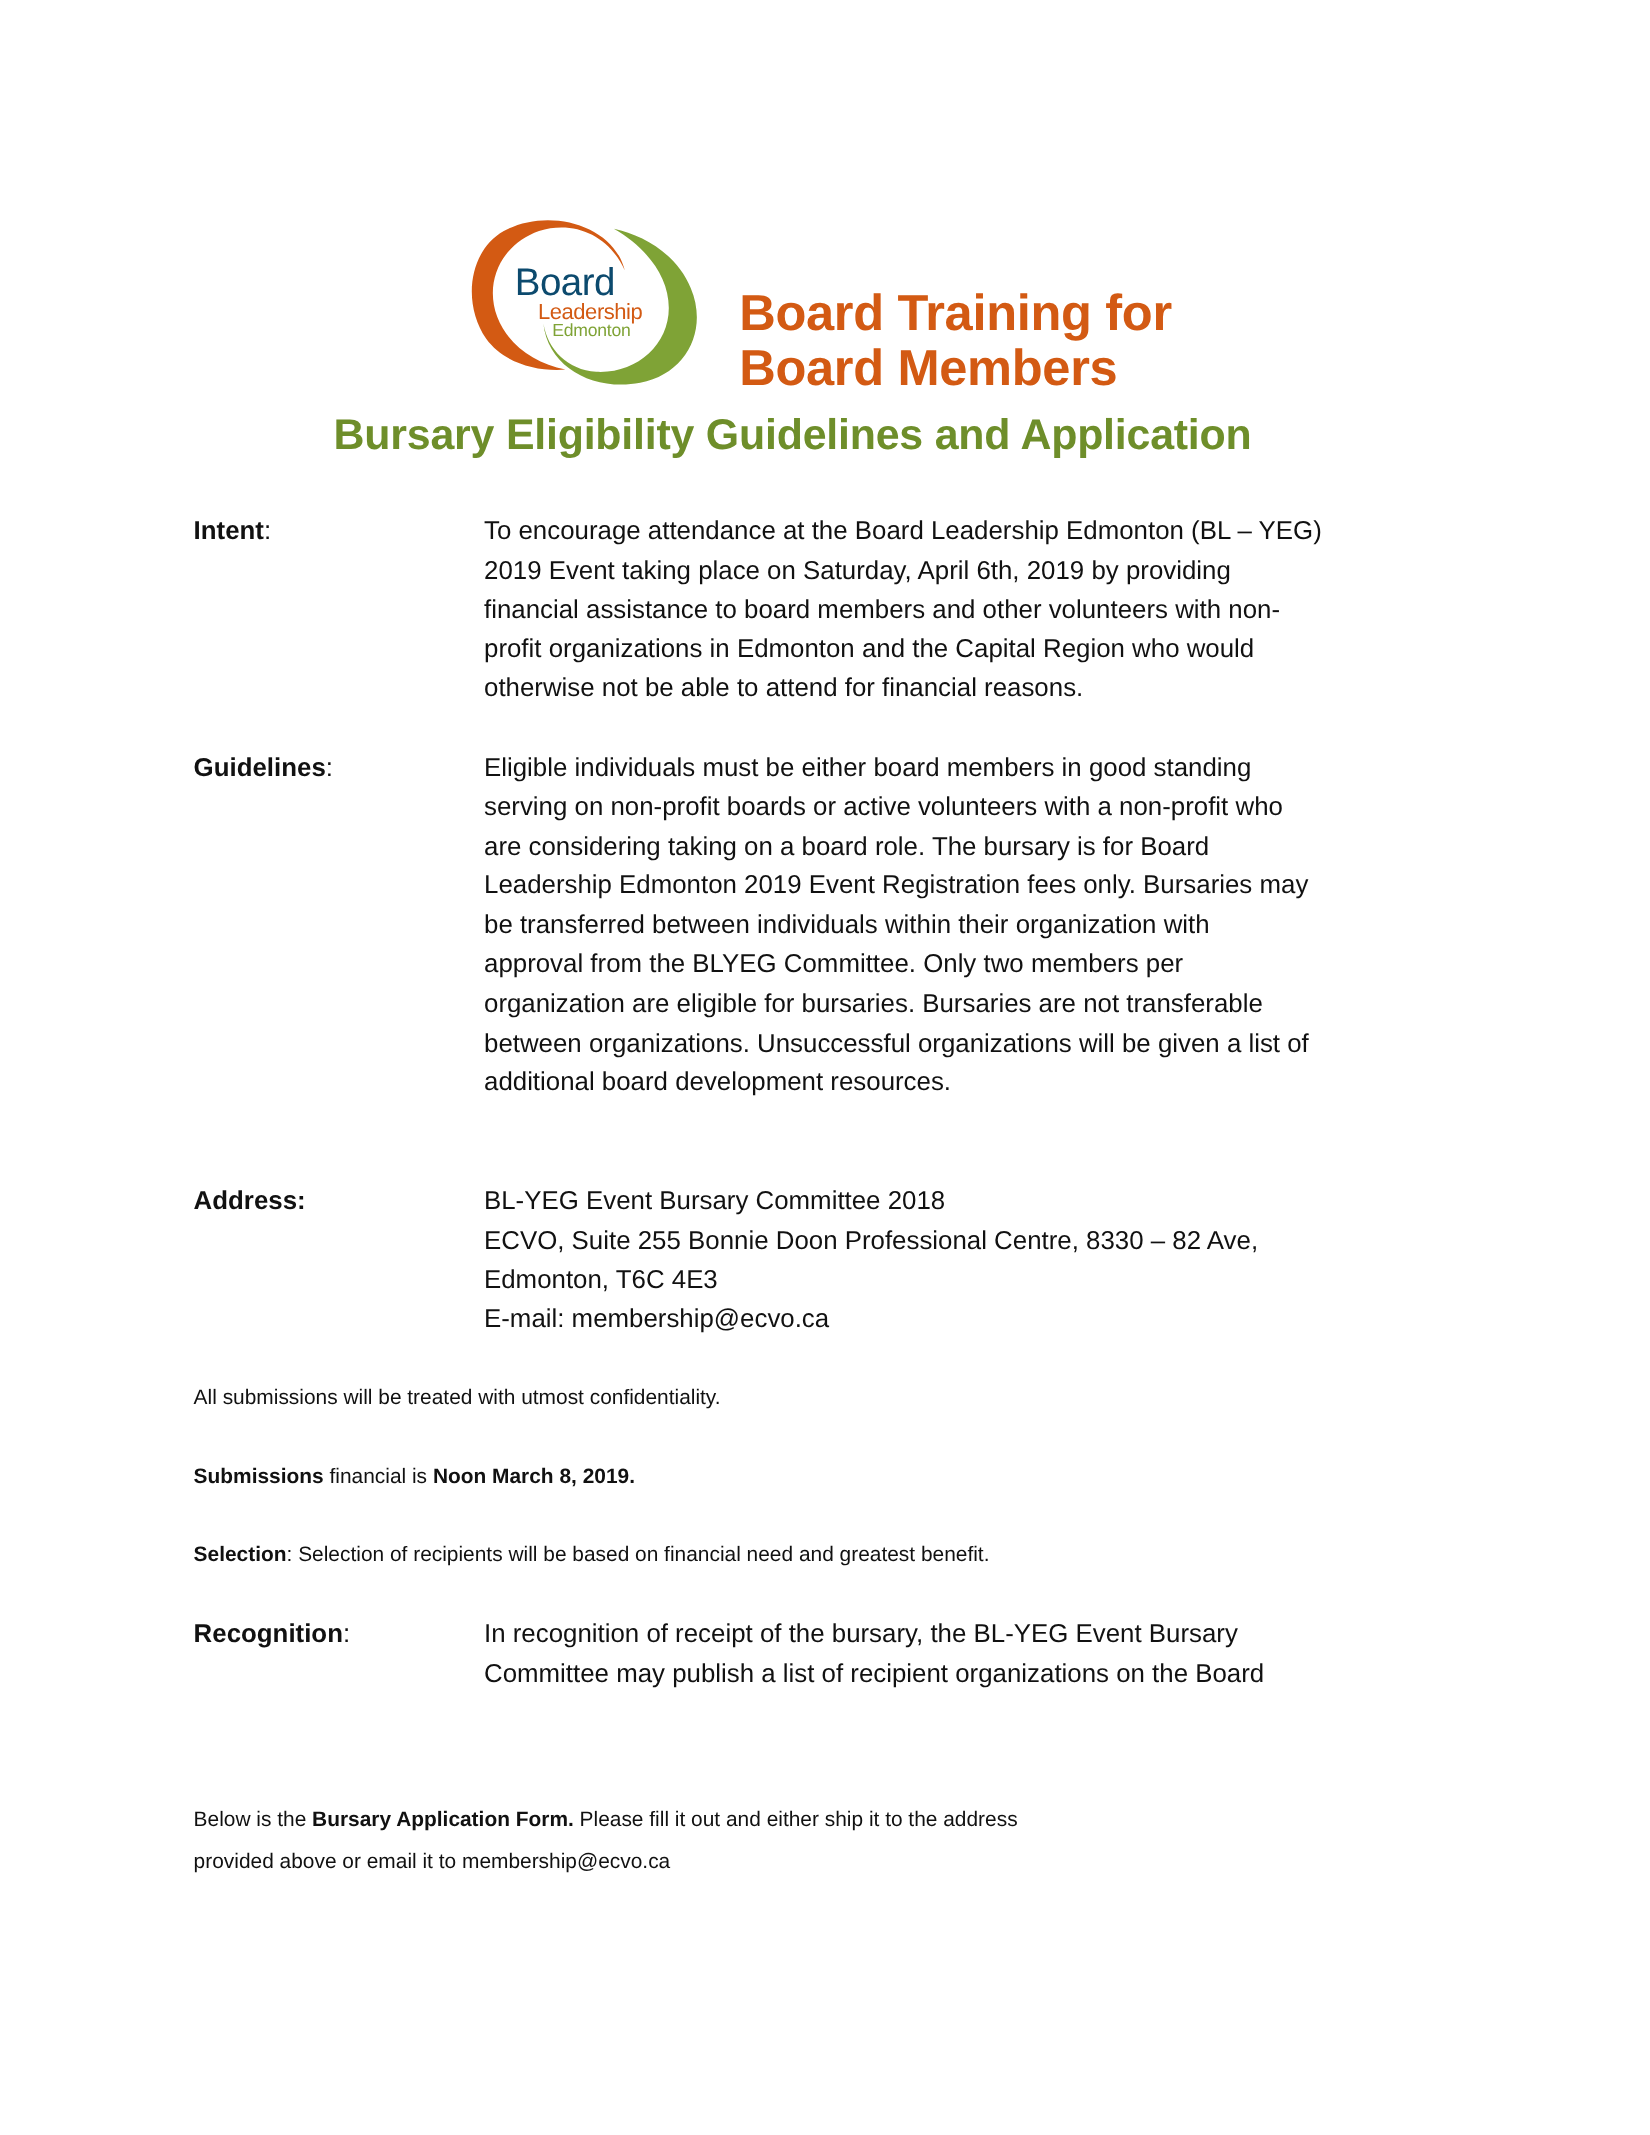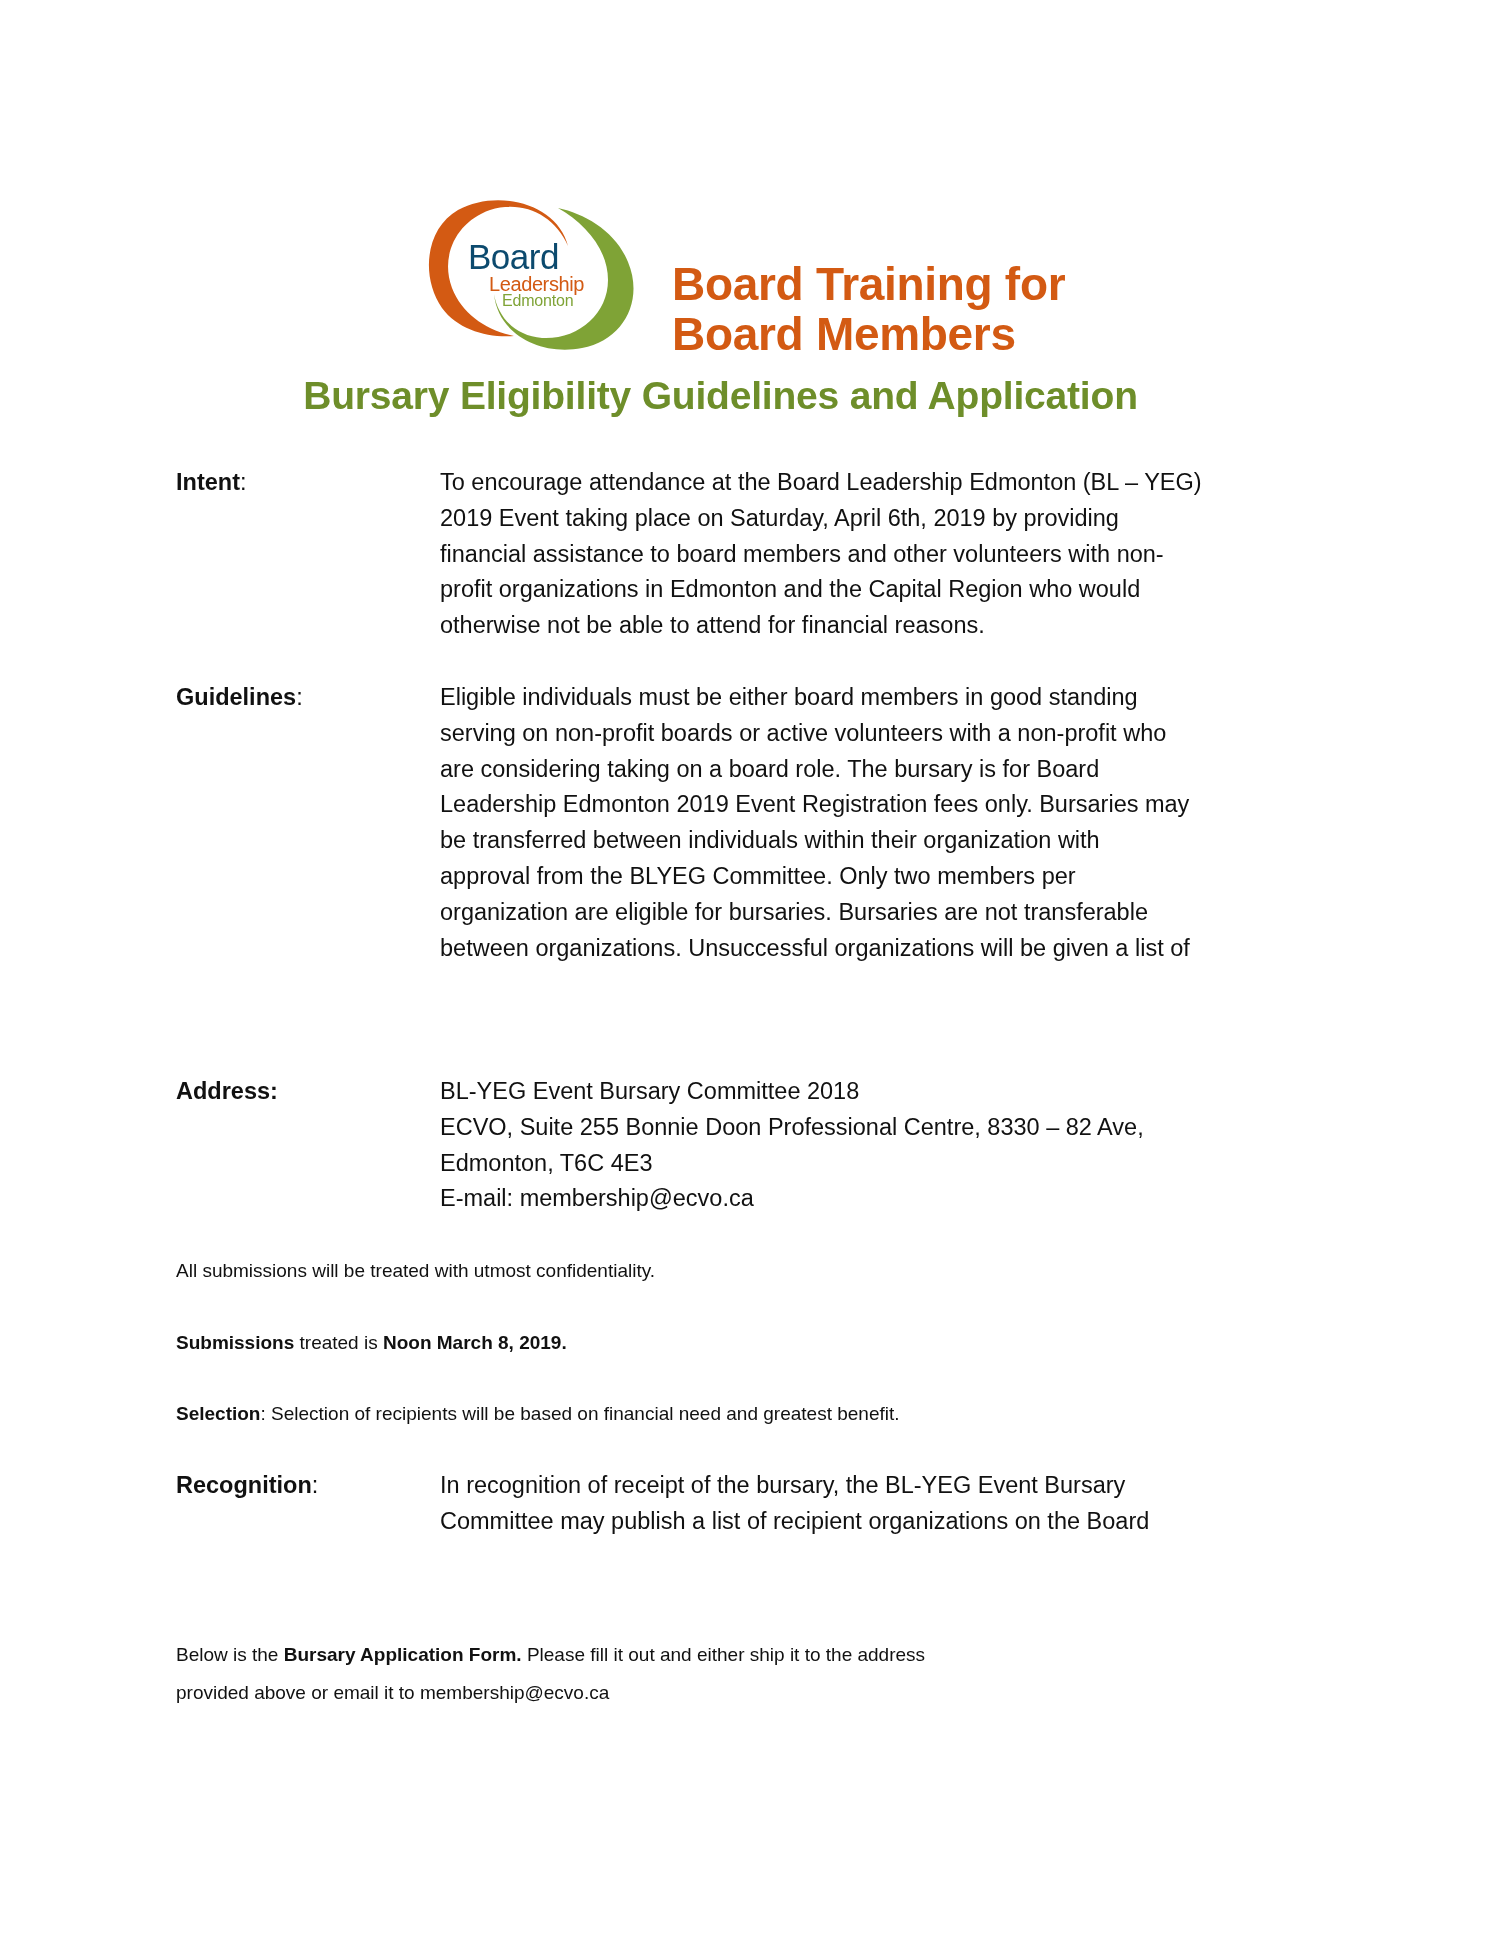--- a/index.html
+++ b/index.html
@@ -61,36 +61,37 @@
   <span class="label"><b>Guidelines</b><span>:</span></span>
   <div class="body">
     <div>Eligible individuals must be either board members in good standing</div>
     <div>serving on non-profit boards or active volunteers with a non-profit who</div>
     <div>are considering taking on a board role. The bursary is for Board</div>
     <div>Leadership Edmonton 2019 Event Registration fees only. Bursaries may</div>
     <div>be transferred between individuals within their organization with</div>
     <div>approval from the BLYEG Committee. Only two members per</div>
     <div>organization are eligible for bursaries.  Bursaries are not transferable</div>
     <div>between organizations.  Unsuccessful organizations will be given a list of</div>
+    <div>additional board development resources.</div>
   </div>
 </div>
 
 <div class="row" style="top:1074px;">
   <span class="label"><b>Address:</b></span>
   <div class="body">
     <div>BL-YEG Event Bursary Committee 2018</div>
     <div>ECVO, Suite 255 Bonnie Doon Professional Centre, 8330 – 82 Ave,</div>
     <div>Edmonton, T6C 4E3</div>
     <div>E-mail: membership@ecvo.ca</div>
   </div>
 </div>
 
 <div class="para" style="top:1253px; line-height:35.8px;">All submissions will be treated with utmost confidentiality.</div>
 
-<div class="para" style="top:1325px; line-height:35.8px;"><b>Submissions</b><span> treated is </span><b>Noon March 8, 2019.</b></div>
+<div class="para" style="top:1325px; line-height:35.8px;"><b>Submissions</b><span> financial is </span><b>Noon March 8, 2019.</b></div>
 
 <div class="para" style="top:1396px; line-height:35.8px;"><b>Selection</b><span>: Selection of recipients will be based on financial need and greatest benefit.</span></div>
 
 <div class="row" style="top:1468px;">
   <span class="label"><b>Recognition</b><span>:</span></span>
   <div class="body">
     <div>In recognition of receipt of the bursary, the BL-YEG Event Bursary</div>
     <div>Committee may publish a list of recipient organizations on the Board</div>
   </div>
 </div>

